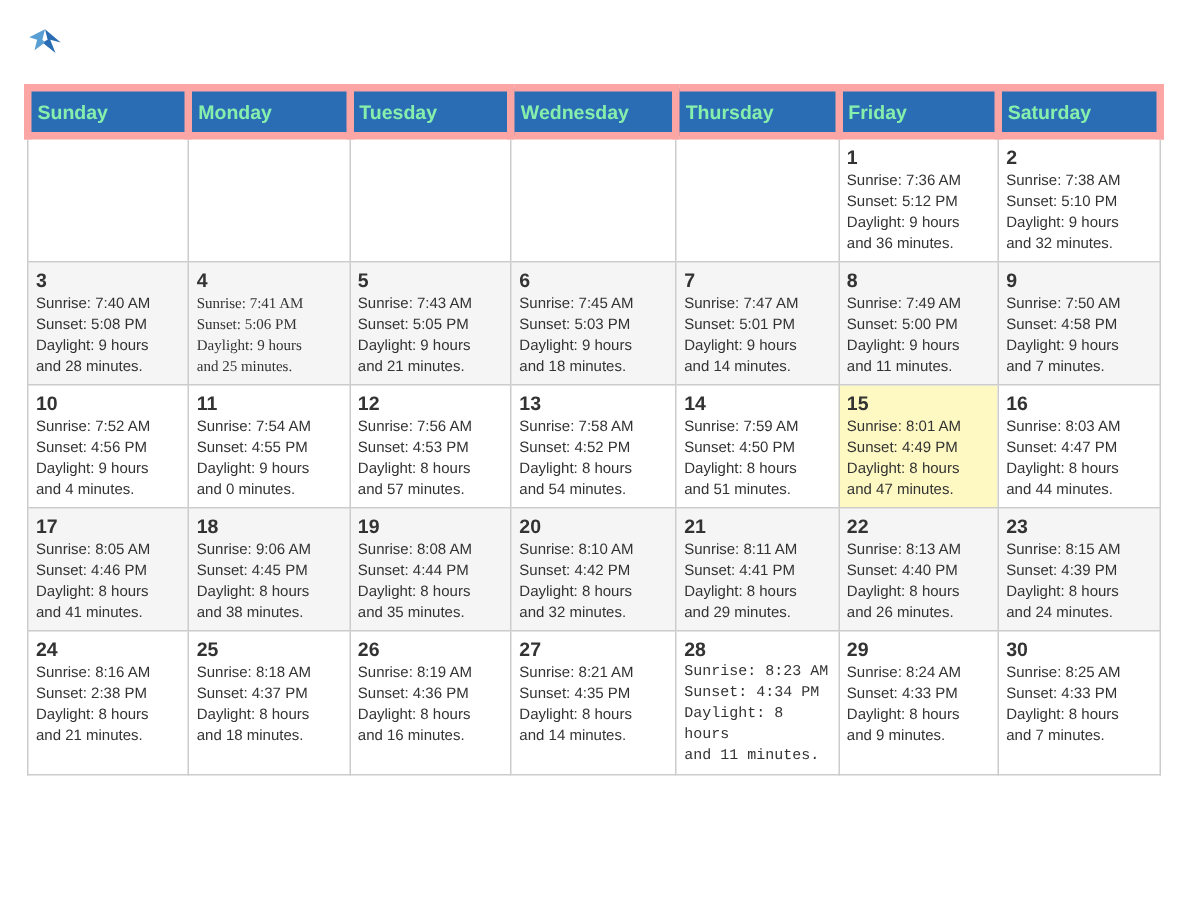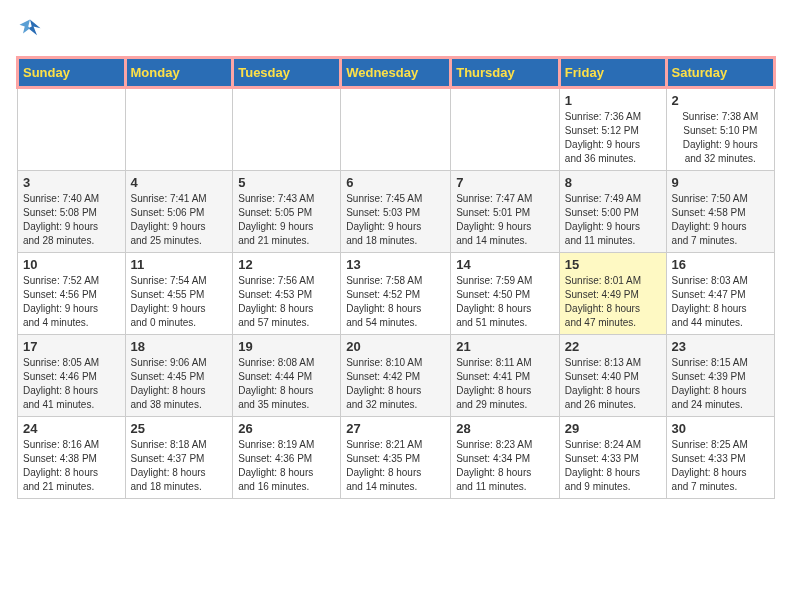--- a/index.html
+++ b/index.html
@@ -27,26 +27,26 @@
     }
     .title-area { text-align: right; }
     .month-title { font-size: 32px; font-weight: 300; color: #333; }
     .location { font-size: 16px; color: #555; }
     .calendar {
       width: 100%;
       border-collapse: collapse;
     }
     .calendar th {
       background: #2a6db5;
-      color: #fde047;
+      color: #86efac;
       font-size: 13px;
       font-weight: bold;
       padding: 6px 4px;
       text-align: left;
-      border: 3px solid #fca5a5;
+      border: 5px solid #fca5a5;
     }
     .calendar td {
       border: 1px solid #ccc;
       vertical-align: top;
       padding: 4px 5px;
       width: 113px;
       min-height: 80px;
       font-size: 10.5px;
       color: #333;
       background: #fff;
@@ -112,37 +112,37 @@
         <td class="empty" style="background: rgb(255, 255, 255);"></td>
         <td style="background: rgb(255, 255, 255);">
           <span class="day-num">1</span>
           <div class="day-detail" style="white-space: pre-line;">Sunrise: 7:36 AM
 Sunset: 5:12 PM
 Daylight: 9 hours
 and 36 minutes.</div>
         </td>
         <td style="background: rgb(255, 255, 255);">
           <span class="day-num">2</span>
-          <div class="day-detail" style="white-space: pre-line; text-align: center;">Sunrise: 7:38 AM
+          <div class="day-detail" style="white-space: pre-line;">Sunrise: 7:38 AM
 Sunset: 5:10 PM
 Daylight: 9 hours
 and 32 minutes.</div>
         </td>
       </tr>
       <tr>
         <td style="background: rgb(245, 245, 245);">
           <span class="day-num">3</span>
           <div class="day-detail" style="white-space: pre-line;">Sunrise: 7:40 AM
 Sunset: 5:08 PM
 Daylight: 9 hours
 and 28 minutes.</div>
         </td>
         <td style="background: rgb(245, 245, 245);">
           <span class="day-num">4</span>
-          <div class="day-detail" style="white-space: pre-line;">Sunrise: 7:41 AM
+          <div class="day-detail" style="white-space: pre-line; font-family: Liberation Serif, serif;">Sunrise: 7:41 AM
 Sunset: 5:06 PM
 Daylight: 9 hours
 and 25 minutes.</div>
         </td>
         <td style="background: rgb(245, 245, 245);">
           <span class="day-num">5</span>
           <div class="day-detail" style="white-space: pre-line;">Sunrise: 7:43 AM
 Sunset: 5:05 PM
 Daylight: 9 hours
 and 21 minutes.</div>
@@ -275,21 +275,21 @@
           <div class="day-detail" style="white-space: pre-line;">Sunrise: 8:15 AM
 Sunset: 4:39 PM
 Daylight: 8 hours
 and 24 minutes.</div>
         </td>
       </tr>
       <tr>
         <td style="background: rgb(255, 255, 255);">
           <span class="day-num">24</span>
           <div class="day-detail" style="white-space: pre-line;">Sunrise: 8:16 AM
-Sunset: 4:38 PM
+Sunset: 2:38 PM
 Daylight: 8 hours
 and 21 minutes.</div>
         </td>
         <td style="background: rgb(255, 255, 255);">
           <span class="day-num">25</span>
           <div class="day-detail" style="white-space: pre-line;">Sunrise: 8:18 AM
 Sunset: 4:37 PM
 Daylight: 8 hours
 and 18 minutes.</div>
         </td>
@@ -302,21 +302,21 @@
         </td>
         <td style="background: rgb(255, 255, 255);">
           <span class="day-num">27</span>
           <div class="day-detail" style="white-space: pre-line;">Sunrise: 8:21 AM
 Sunset: 4:35 PM
 Daylight: 8 hours
 and 14 minutes.</div>
         </td>
         <td style="background: rgb(255, 255, 255);">
           <span class="day-num">28</span>
-          <div class="day-detail" style="white-space: pre-line;">Sunrise: 8:23 AM
+          <div class="day-detail" style="white-space: pre-line; font-family: Liberation Mono, monospace;">Sunrise: 8:23 AM
 Sunset: 4:34 PM
 Daylight: 8 hours
 and 11 minutes.</div>
         </td>
         <td style="background: rgb(255, 255, 255);">
           <span class="day-num">29</span>
           <div class="day-detail" style="white-space: pre-line;">Sunrise: 8:24 AM
 Sunset: 4:33 PM
 Daylight: 8 hours
 and 9 minutes.</div>

